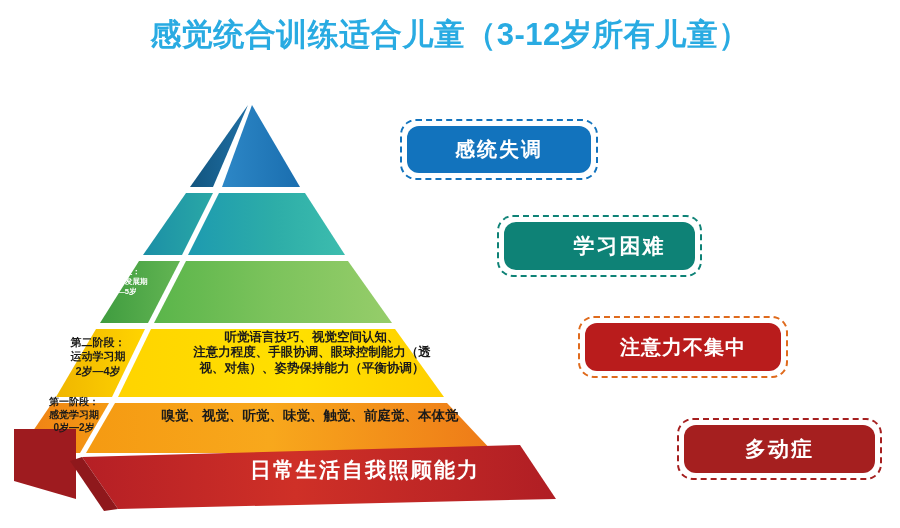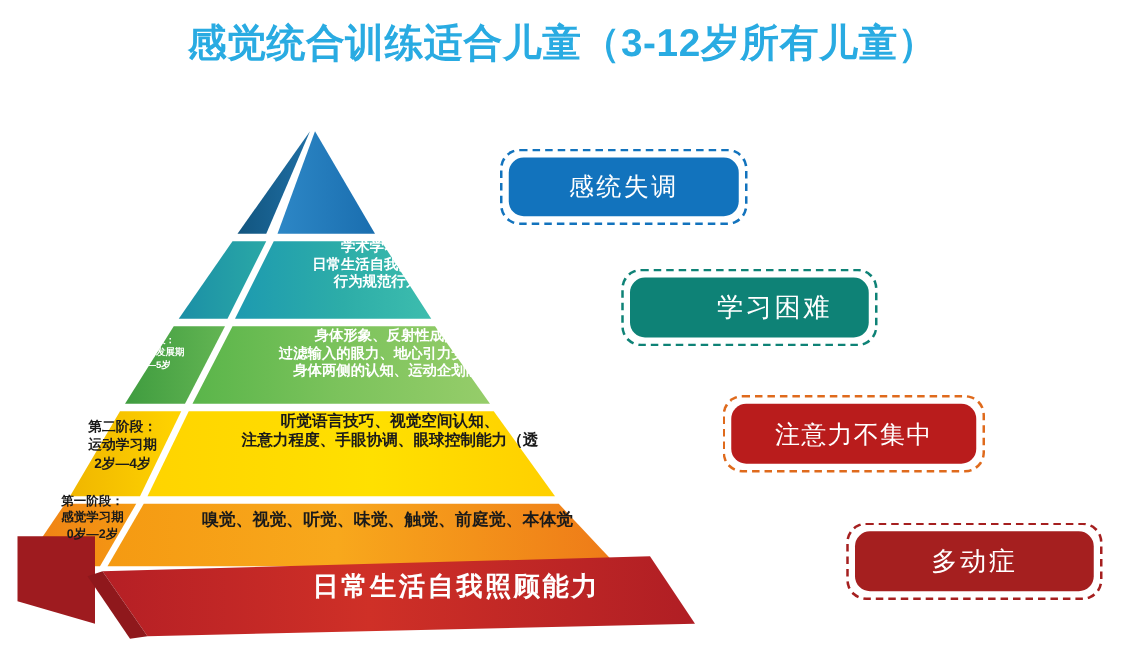--- a/index.html
+++ b/index.html
@@ -92,21 +92,21 @@
     box-sizing: border-box;
   }
   .badge-inner {
     width: 100%;
     height: 100%;
     border-radius: 12px;
     display: flex;
     align-items: center;
     justify-content: center;
     color: #ffffff;
-    font-weight: normal;
+    font-weight: bold;
     box-sizing: border-box;
   }
 
   #badge-0 { left: 400px; top: 119px; width: 198px; height: 61px; border-color:#1273bd; }
   #badge-0 .badge-inner { background:#1273bd; font-size: 20px; letter-spacing: 2px; }
 
   #badge-1 { left: 497px; top: 215px; width: 205px; height: 62px; border-color:#0e8276; }
   #badge-1 .badge-inner { background:#0e8276; font-size: 21px; letter-spacing: 2px; padding-left: 40px; }
 
   #badge-2 { left: 578px; top: 316px; width: 210px; height: 62px; border-color:#df6a1c; }
@@ -200,45 +200,36 @@
       <polygon points="115,308 447,308 494,358 86,358" fill="url(#g-orange)"></polygon>
     </g>
 
     <g>
       <polygon points="14,334 76,334 76,404 14,386" fill="#9e1b1f"></polygon>
       <polygon points="82,362 520,350 556,404 118,414" fill="url(#g-red)"></polygon>
       <polygon points="82,362 118,414 104,416 70,366" fill="#8f181c"></polygon>
     </g>
   </svg>
 
-  <div class="ptext l4-body">
-    <div>学术学习能力、</div>
-    <div>日常生活自我照顾能力、</div>
-    <div>行为规范行为能力</div>
-  </div>
   <div class="ptext stage-label l4-label">
     <div>第四阶段：</div>
     <div>认知能力发展期</div>
     <div>6岁—成人</div>
   </div>
 
-  <div class="ptext l3-body">
-    <div>身体形象、反射性成熟、</div>
-    <div>过滤输入的眼力、地心引力安全症、</div>
-    <div>身体两侧的认知、运动企划能力</div>
-  </div>
   <div class="ptext stage-label l3-label">
     <div>第三阶段：</div>
     <div>感觉统合发展期</div>
     <div>4岁—5岁</div>
   </div>
 
   <div class="ptext l2-body">
     <div>听觉语言技巧、视觉空间认知、</div>
     <div>注意力程度、手眼协调、眼球控制能力（透</div>
+    <div>视、对焦）、姿势保持能力（平衡协调）</div>
   </div>
   <div class="ptext stage-label l2-label">
     <div>第二阶段：</div>
     <div>运动学习期</div>
     <div>2岁—4岁</div>
   </div>
 
   <div class="ptext l1-body">
     <div>嗅觉、视觉、听觉、味觉、触觉、前庭觉、本体觉</div>
   </div>

